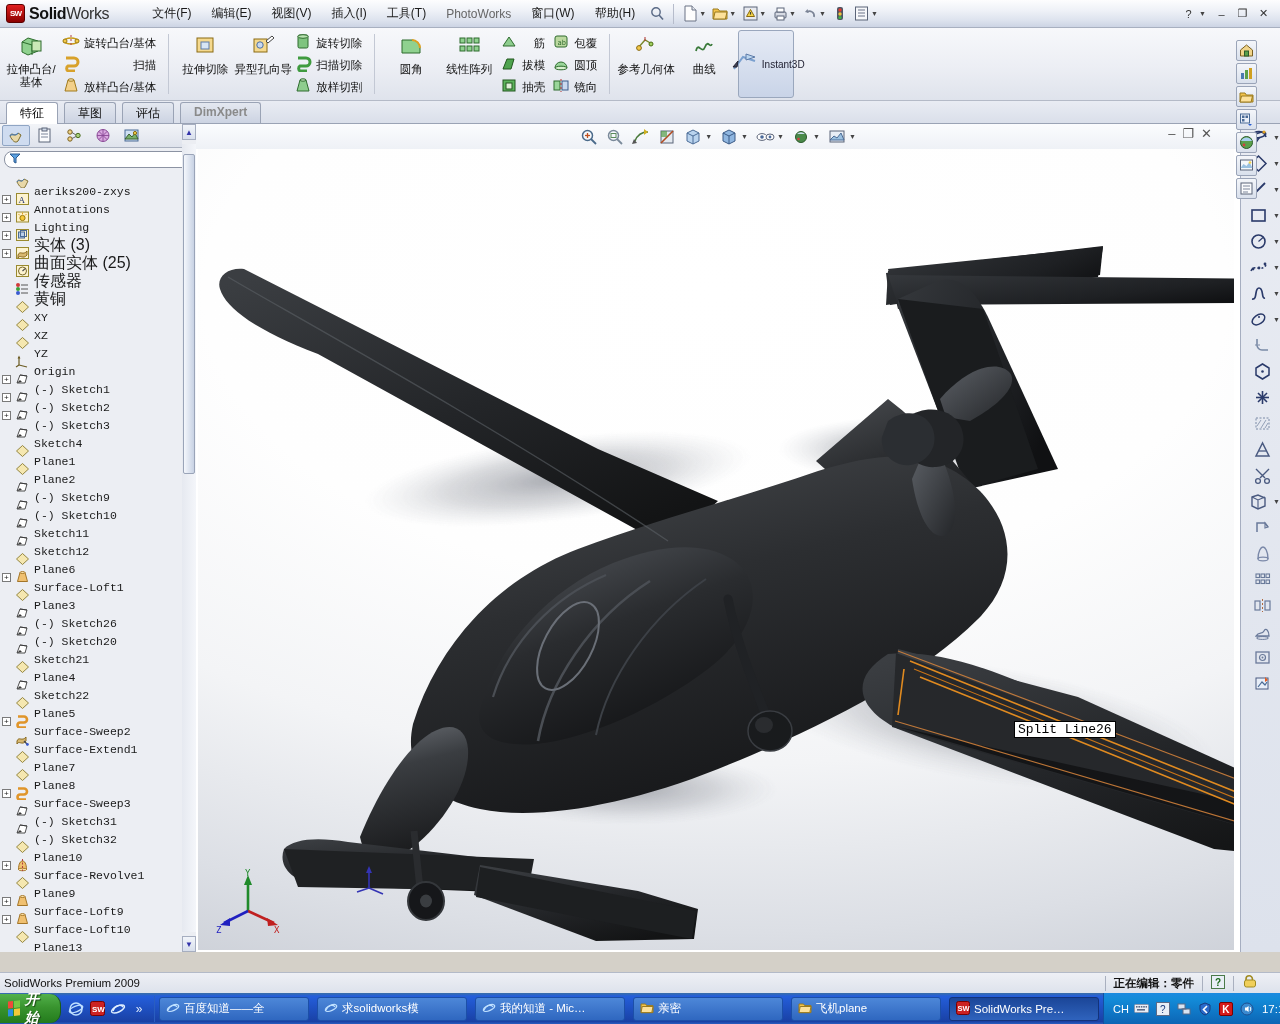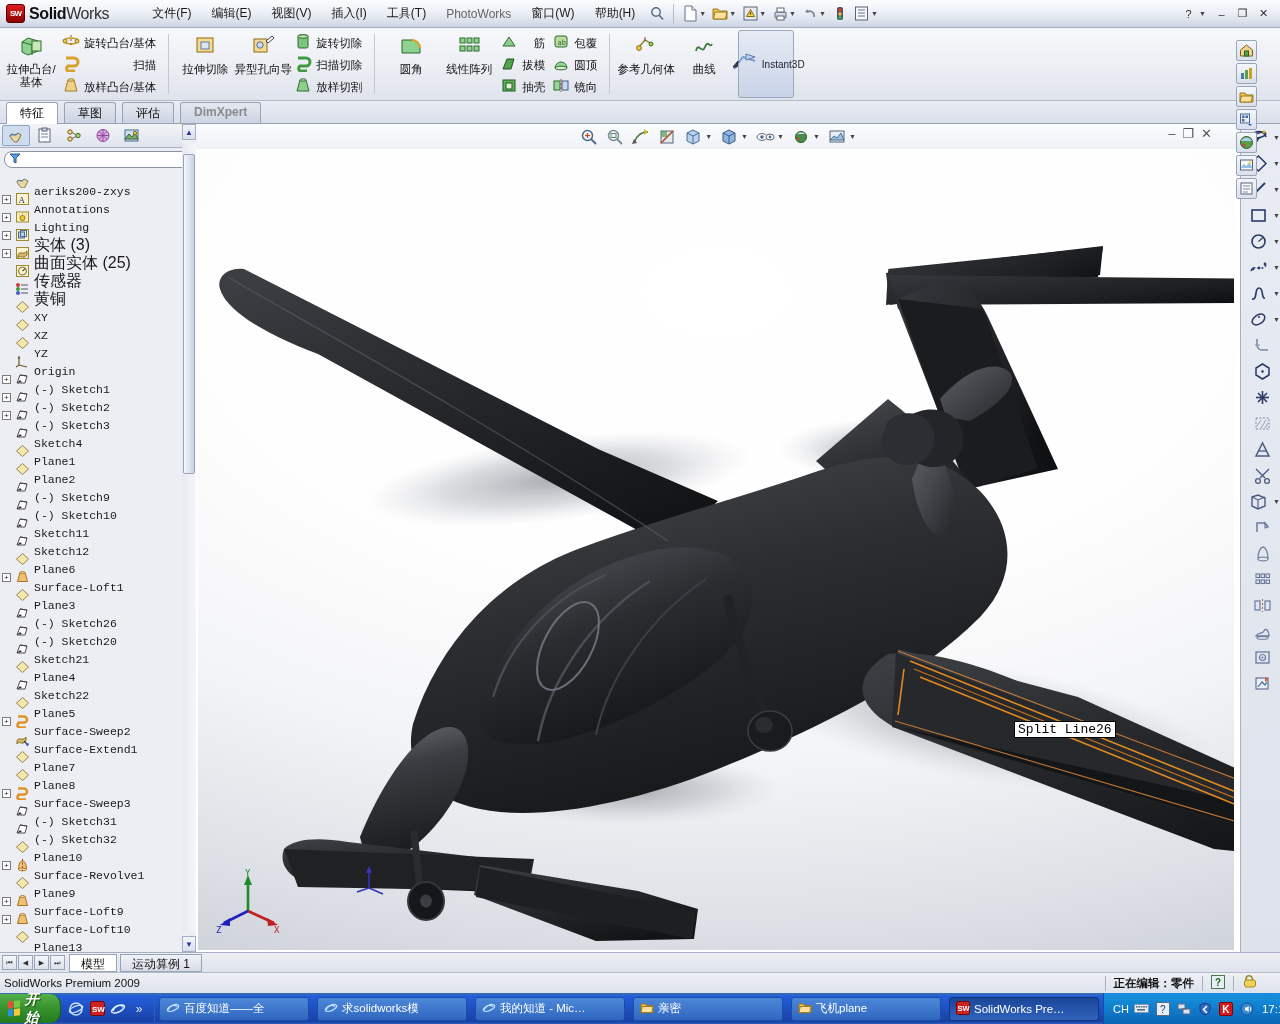--- a/index.html
+++ b/index.html
@@ -1592,28 +1592,20 @@
     </div>
   </div>
 
   <div class="tree-scroll" style="left:182px; right:auto;">
     <div class="ts-track"></div>
     <div class="ts-btn" style="top:0;">▲</div>
     <div class="ts-thumb"></div>
     <div class="ts-btn" style="bottom:0; top:auto;">▼</div>
   </div>
 
-  <div class="modeltabs">
-    <div class="navbtn">⏮</div>
-    <div class="navbtn">◀</div>
-    <div class="navbtn">▶</div>
-    <div class="navbtn">⏭</div>
-    <div class="mtab active">模型</div>
-    <div class="mtab">运动算例 1</div>
-  </div>
 
   <div class="statusbar">
     <span>SolidWorks Premium 2009</span>
     <div class="sb-right">
       <div class="sb-sep"></div>
       <span>正在编辑：零件</span>
       <div class="sb-sep"></div>
       <span>
         <svg width="14" height="14" viewBox="0 0 14 14">
             <rect x="0.5" y="0.5" width="13" height="13" fill="#e8eef6" stroke="#4a7a4a"></rect>

